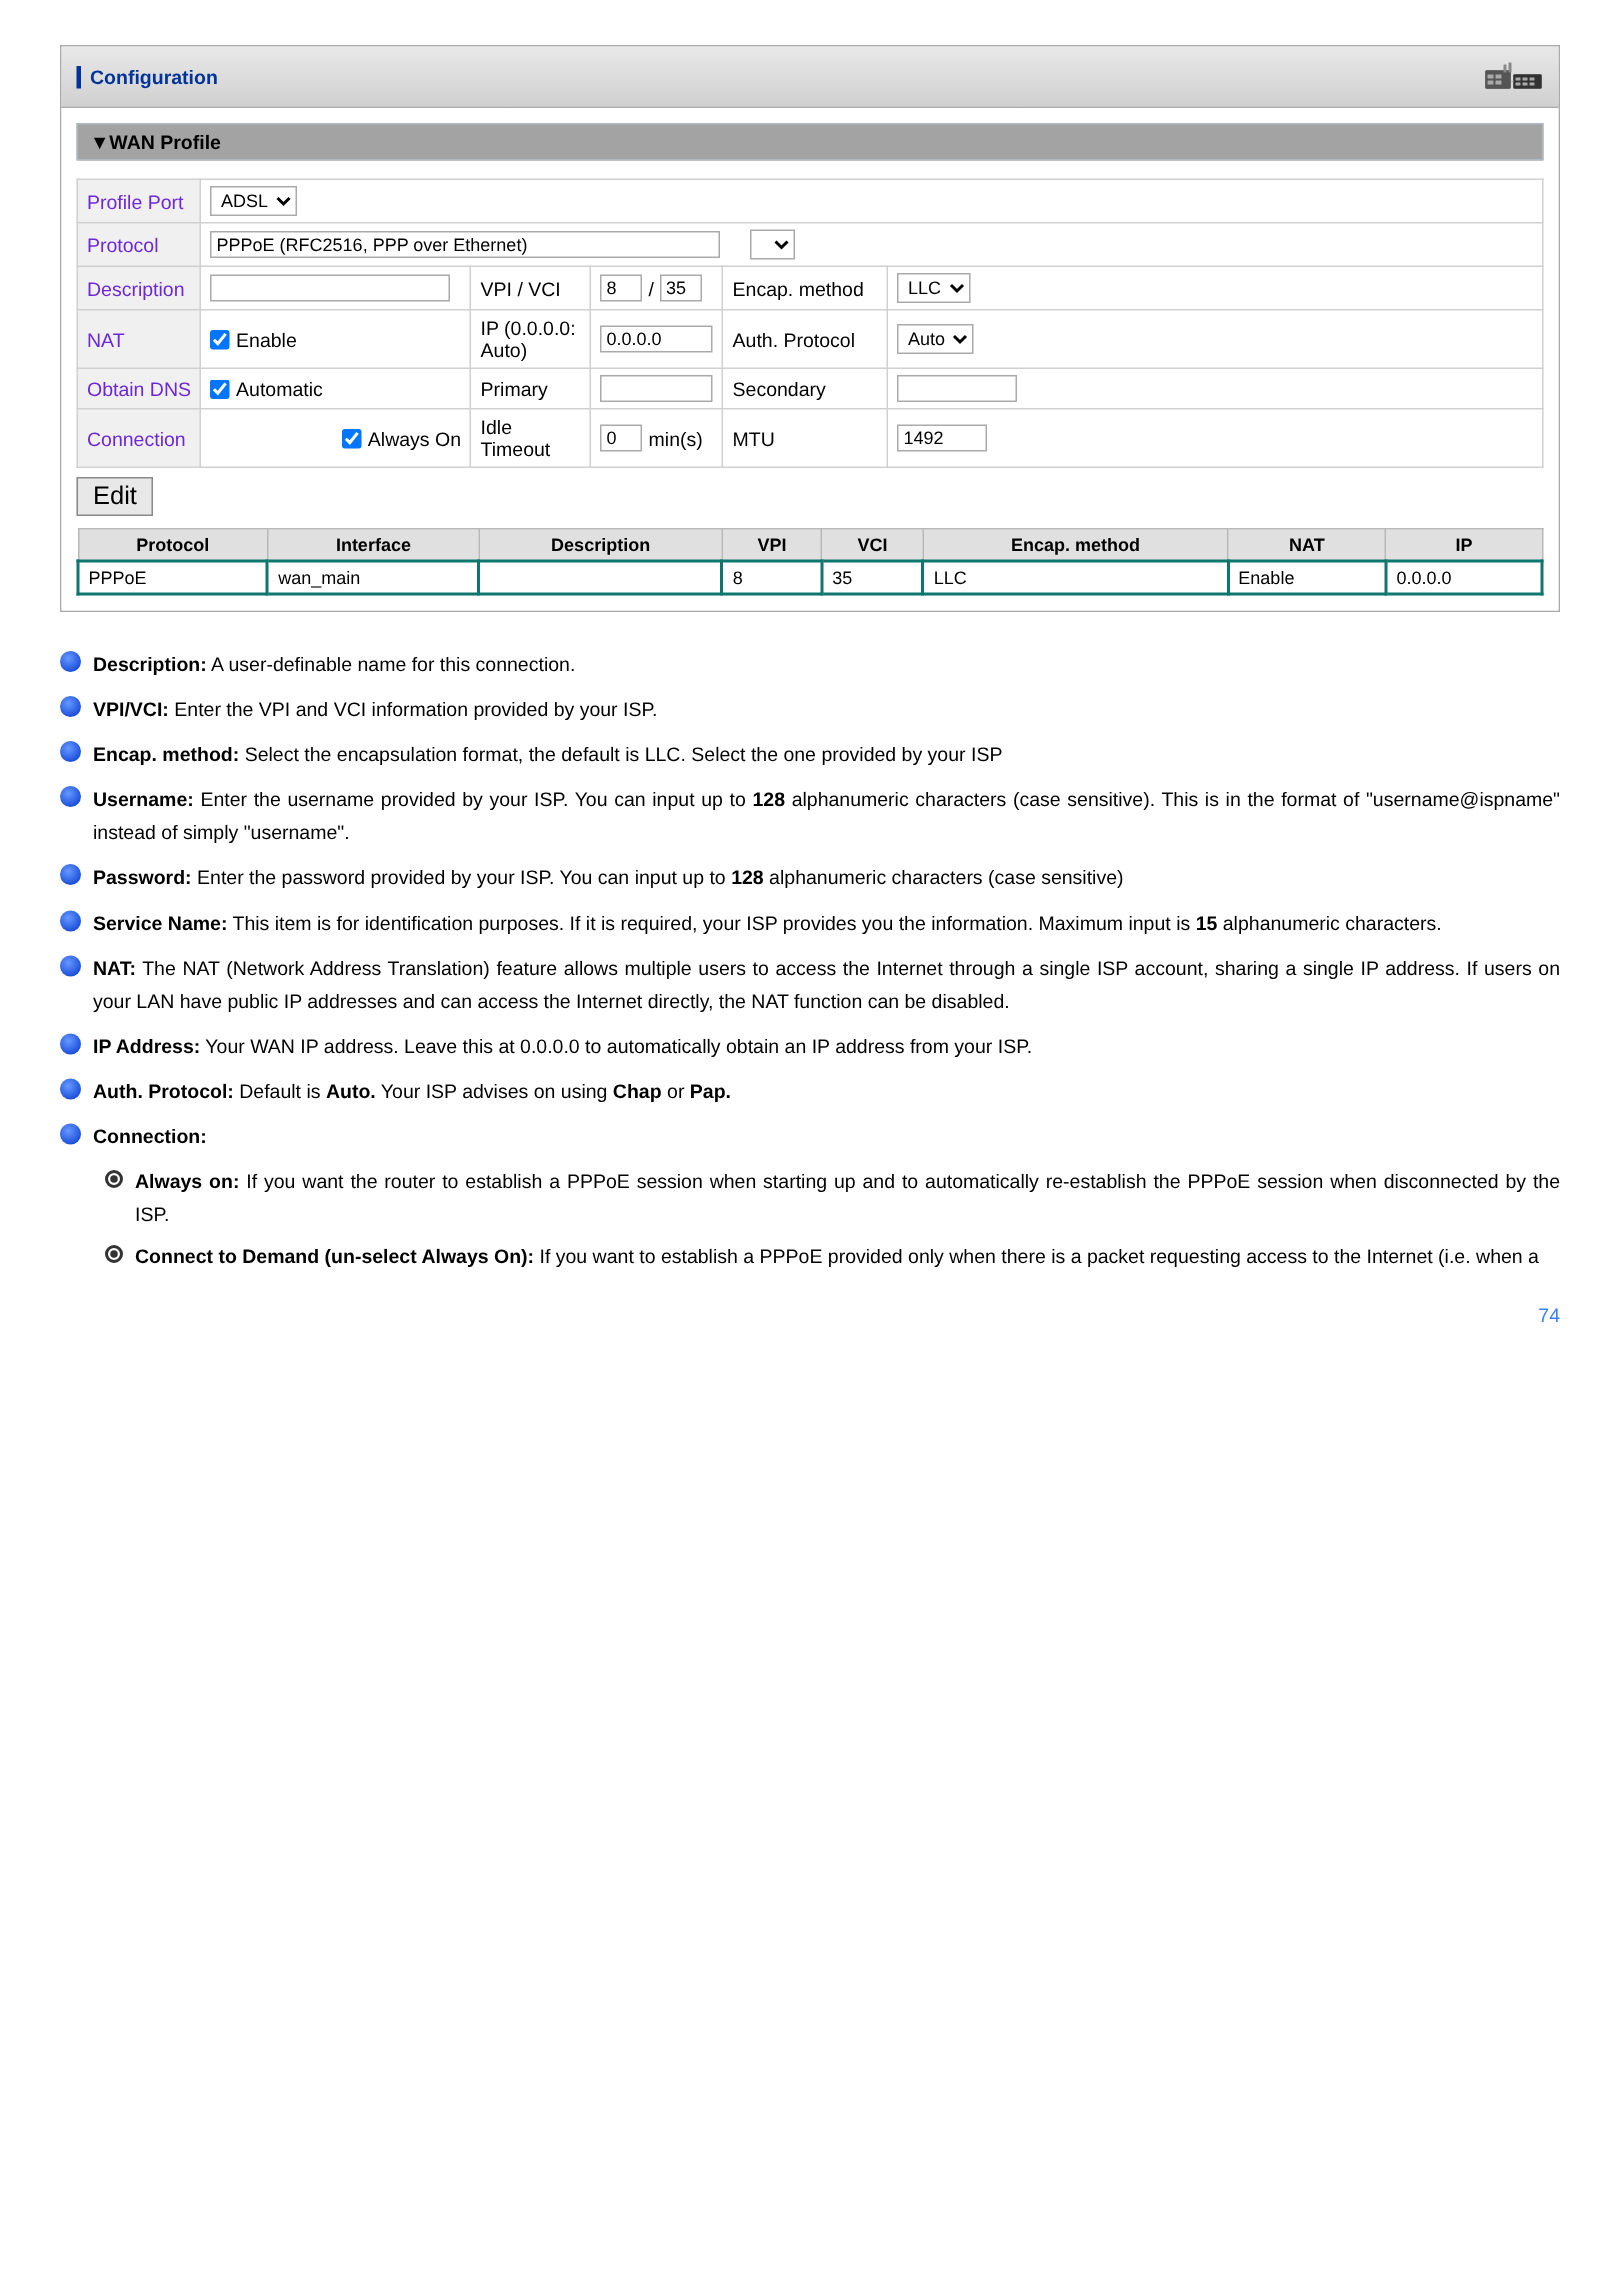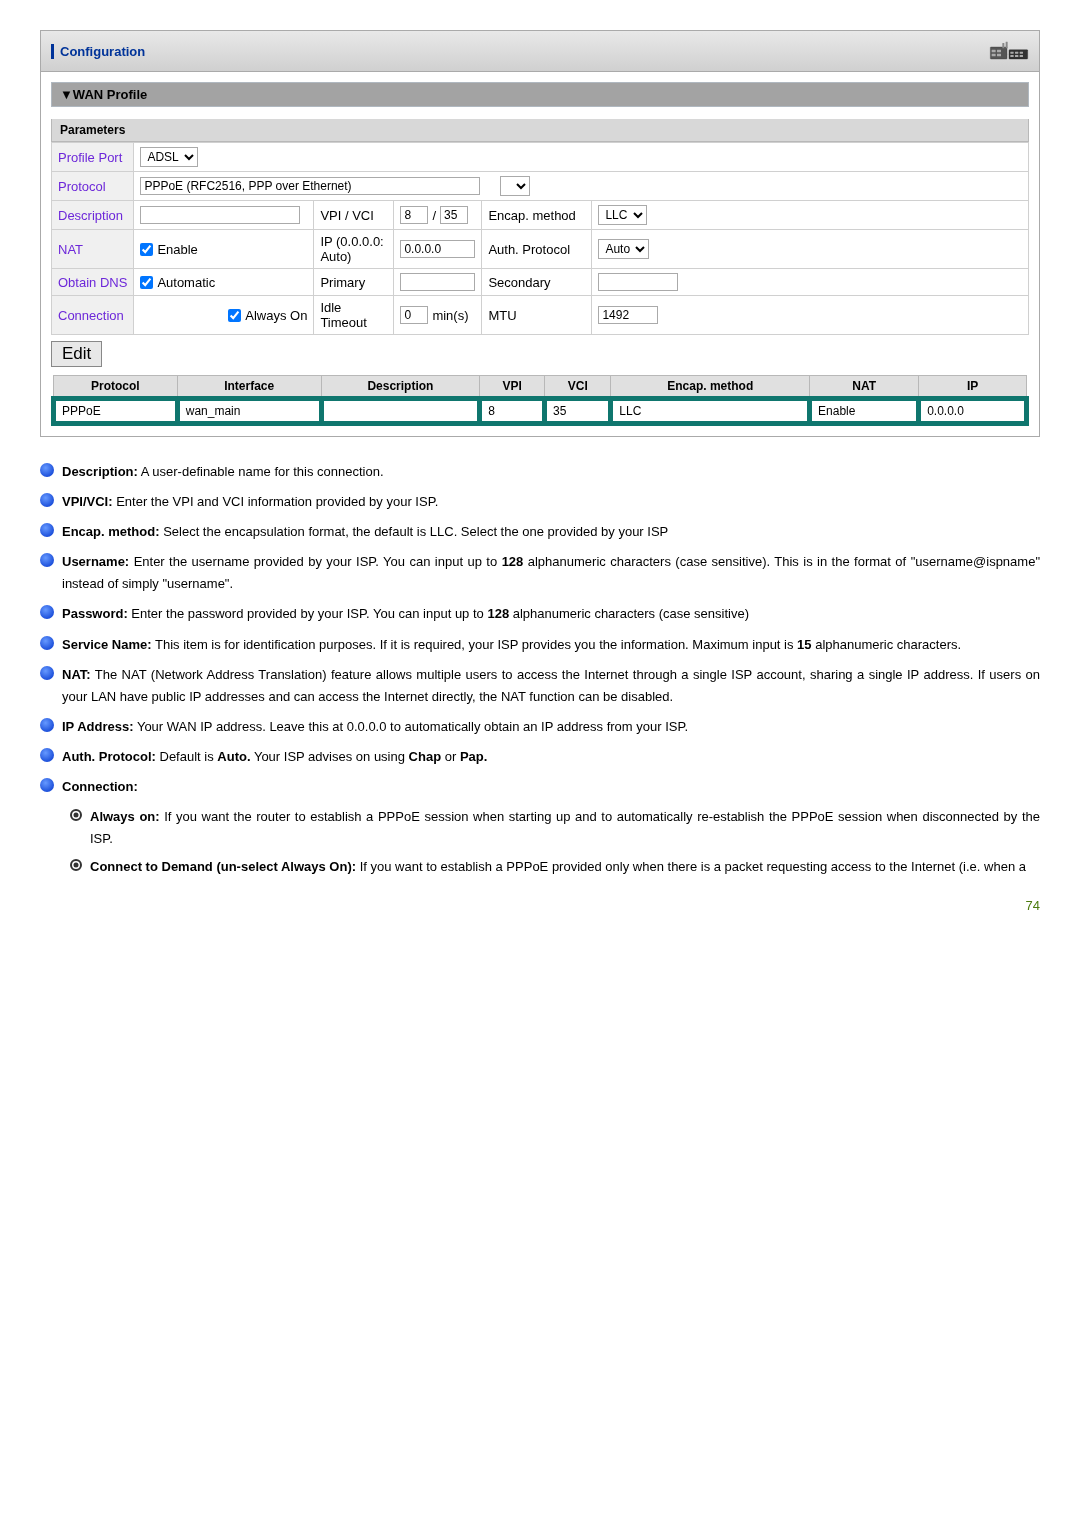--- a/index.html
+++ b/index.html
@@ -120,21 +120,21 @@
       margin-top: 8px;
     }
     table.list-table th {
       background: #e0e0e0;
       border: 1px solid #b8b8b8;
       padding: 3px 6px;
       font-size: 12px;
       font-weight: bold;
     }
     table.list-table td {
-      border: 5px solid #0f766e;
+      border: 2px solid #0f766e;
       padding: 3px 6px;
       font-size: 12px;
       background: #fff;
     }
 
     .edit-btn {
       border: 1px solid #888;
       background: #e8e8e8;
       padding: 2px 10px;
       font-size: 17px;
@@ -203,21 +203,21 @@
       display: flex;
       align-items: flex-start;
       margin-bottom: 6px;
       margin-left: 30px;
     }
 
     .page-number {
       text-align: right;
       margin-top: 20px;
       font-size: 13px;
-      color: #4d7c0f;
+      color: #3b82f6;
     }
   </style>
 </head>
 <body>
 
 <div class="config-box">
   <div class="config-header">
     <span class="config-header-title">Configuration</span>
     <div class="config-icon">
 
@@ -240,21 +240,20 @@
       </svg>
     </div>
   </div>
 
   <div class="config-body">
 
     
     <div class="wan-profile-header">▼WAN Profile</div>
 
     
-    <div class="params-header">Parameters</div>
 
     
     <table class="form-table">
 
       <tbody>
           <tr>
         <td class="label-cell">Profile Port</td>
         <td colspan="5">
           <select class="form-select">
             <option>ADSL</option>

